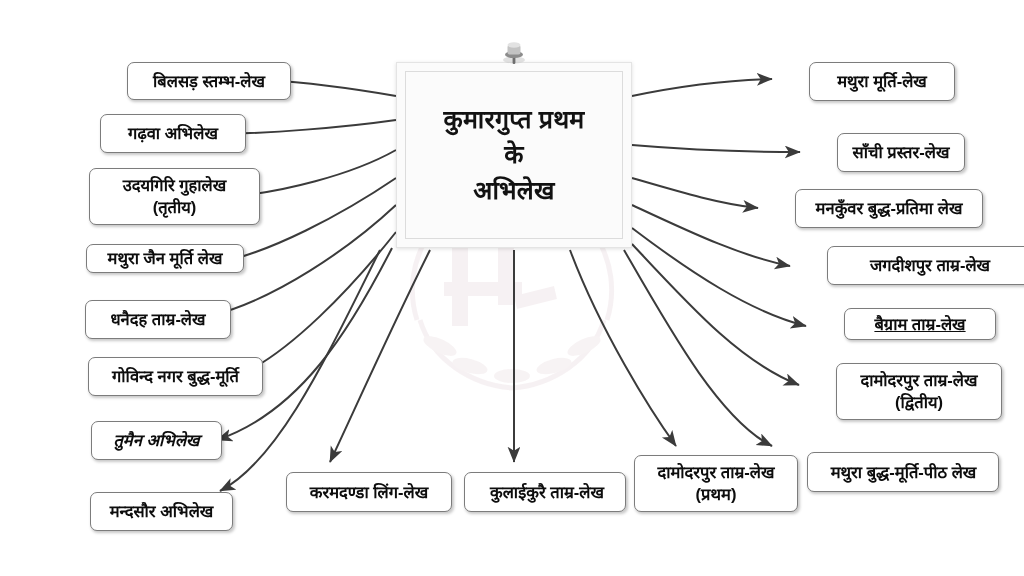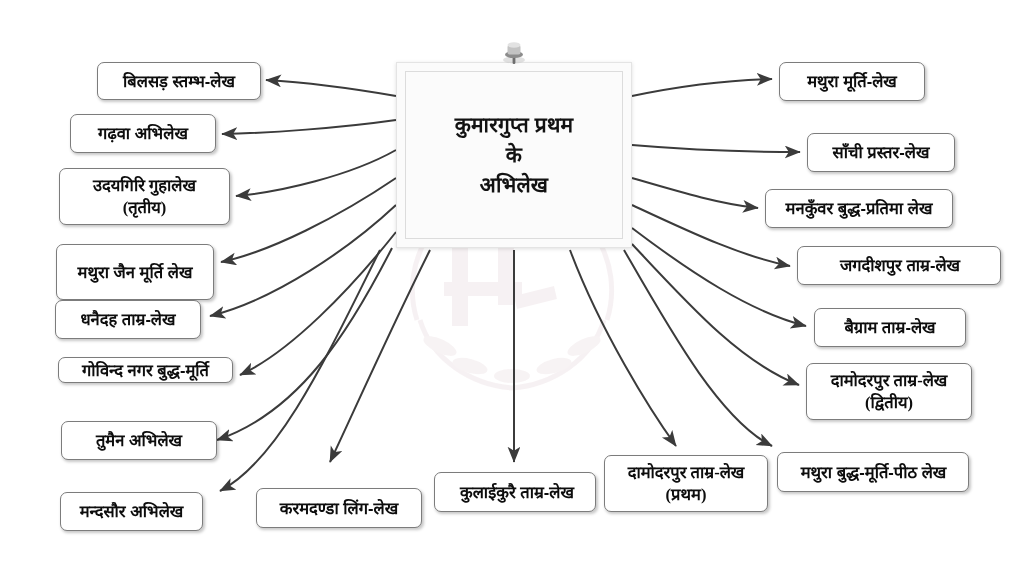--- a/index.html
+++ b/index.html
@@ -58,21 +58,21 @@
     box-sizing: border-box;
     border: 1px solid #dcdcdc;
     background: #ffffff;
     display: flex;
     flex-direction: column;
     align-items: center;
     justify-content: center;
     background: transparent;
   }
   .center-line {
-    font-size: 21px;
+    font-size: 25px;
     font-weight: bold;
     color: #121212;
     line-height: 1.42;
     letter-spacing: 0.2px;
     text-align: center;
   }
 
   #pin {
     position: absolute;
     left: 497px;
@@ -91,28 +91,28 @@
     box-sizing: border-box;
     display: flex;
     align-items: center;
     justify-content: center;
     text-align: center;
     color: #0d0d0d;
     font-size: 16.5px;
     font-weight: bold;
     line-height: 1.25;
     padding: 2px 8px;
+    margin-left: 30px;
   }
   .node .txt {
     display: block;
     width: 100%;
   }
   .node.two-line {
     line-height: 1.3;
-    font-family: Liberation Serif, serif;
   }
 </style>
 </head>
 <body>
 
 <div id="canvas">
 
   <svg id="watermark" viewBox="0 0 240 240">
     <g fill="#f0e7ea">
       <path d="M60 60 h16 v96 h-16 z"></path>
@@ -185,61 +185,61 @@
   <div id="left-nodes">
       <div class="node" style="left: 97px; top: 62px; width: 164px; height: 38px;">
         <span class="txt"><span>बिलसड़ स्तम्भ-लेख</span></span>
       </div>
       <div class="node" style="left: 70px; top: 114px; width: 146px; height: 39px;">
         <span class="txt"><span>गढ़वा अभिलेख</span></span>
       </div>
       <div class="node two-line" style="left: 59px; top: 168px; width: 171px; height: 57px;">
         <span class="txt"><span>उदयगिरि गुहालेख</span><br><span>(तृतीय)</span></span>
       </div>
-      <div class="node" style="left: 56px; top: 244px; width: 158px; height: 56px;">
+      <div class="node" style="left: 56px; top: 244px; width: 158px; height: 29px;">
         <span class="txt"><span>मथुरा जैन मूर्ति लेख</span></span>
       </div>
       <div class="node" style="left: 55px; top: 300px; width: 146px; height: 39px; justify-content: center;">
         <span class="txt"><span>धनैदह ताम्र-लेख</span></span>
       </div>
-      <div class="node" style="left: 58px; top: 357px; width: 175px; height: 26px;">
+      <div class="node" style="left: 58px; top: 357px; width: 175px; height: 39px;">
         <span class="txt"><span>गोविन्द नगर बुद्ध-मूर्ति</span></span>
       </div>
-      <div class="node" style="left: 61px; top: 421px; width: 156px; height: 39px;">
+      <div class="node" style="left: 61px; top: 421px; width: 131px; height: 39px; font-style: italic;">
         <span class="txt"><span>तुमैन अभिलेख</span></span>
       </div>
       <div class="node" style="left: 60px; top: 492px; width: 143px; height: 39px;">
         <span class="txt"><span>मन्दसौर अभिलेख</span></span>
       </div>
     </div>
   <div id="bottom-nodes">
-      <div class="node" style="left: 256px; top: 488px; width: 166px; height: 40px;">
+      <div class="node" style="left: 256px; top: 472px; width: 166px; height: 40px;">
         <span class="txt"><span>करमदण्डा लिंग-लेख</span></span>
       </div>
       <div class="node" style="left: 434px; top: 472px; width: 162px; height: 40px; padding-left: 12px;">
         <span class="txt"><span>कुलाईकुरै ताम्र-लेख</span></span>
       </div>
       <div class="node two-line" style="left: 604px; top: 455px; width: 164px; height: 57px;">
         <span class="txt"><span>दामोदरपुर ताम्र-लेख</span><br><span>(प्रथम)</span></span>
       </div>
     </div>
   <div id="right-nodes">
       <div class="node" style="left: 779px; top: 62px; width: 146px; height: 39px;">
         <span class="txt"><span>मथुरा मूर्ति-लेख</span></span>
       </div>
-      <div class="node" style="left: 807px; top: 133px; width: 148px; height: 39px;">
+      <div class="node" style="left: 807px; top: 133px; width: 128px; height: 39px;">
         <span class="txt"><span>साँची प्रस्तर-लेख</span></span>
       </div>
       <div class="node" style="left: 765px; top: 189px; width: 188px; height: 39px;">
         <span class="txt"><span>मनकुँवर बुद्ध-प्रतिमा लेख</span></span>
       </div>
       <div class="node" style="left: 797px; top: 246px; width: 204px; height: 39px; padding-left: 10px;">
         <span class="txt"><span>जगदीशपुर ताम्र-लेख</span></span>
       </div>
-      <div class="node" style="left: 814px; top: 308px; width: 152px; height: 39px;">
+      <div class="node" style="left: 814px; top: 308px; width: 152px; height: 32px; text-decoration: underline;">
         <span class="txt"><span>बैग्राम ताम्र-लेख</span></span>
       </div>
       <div class="node two-line" style="left: 806px; top: 363px; width: 166px; height: 57px;">
         <span class="txt"><span>दामोदरपुर ताम्र-लेख</span><br><span>(द्वितीय)</span></span>
       </div>
       <div class="node" style="left: 777px; top: 452px; width: 192px; height: 40px; padding-left: 9px;">
         <span class="txt"><span>मथुरा बुद्ध-मूर्ति-पीठ लेख</span></span>
       </div>
     </div>
 

